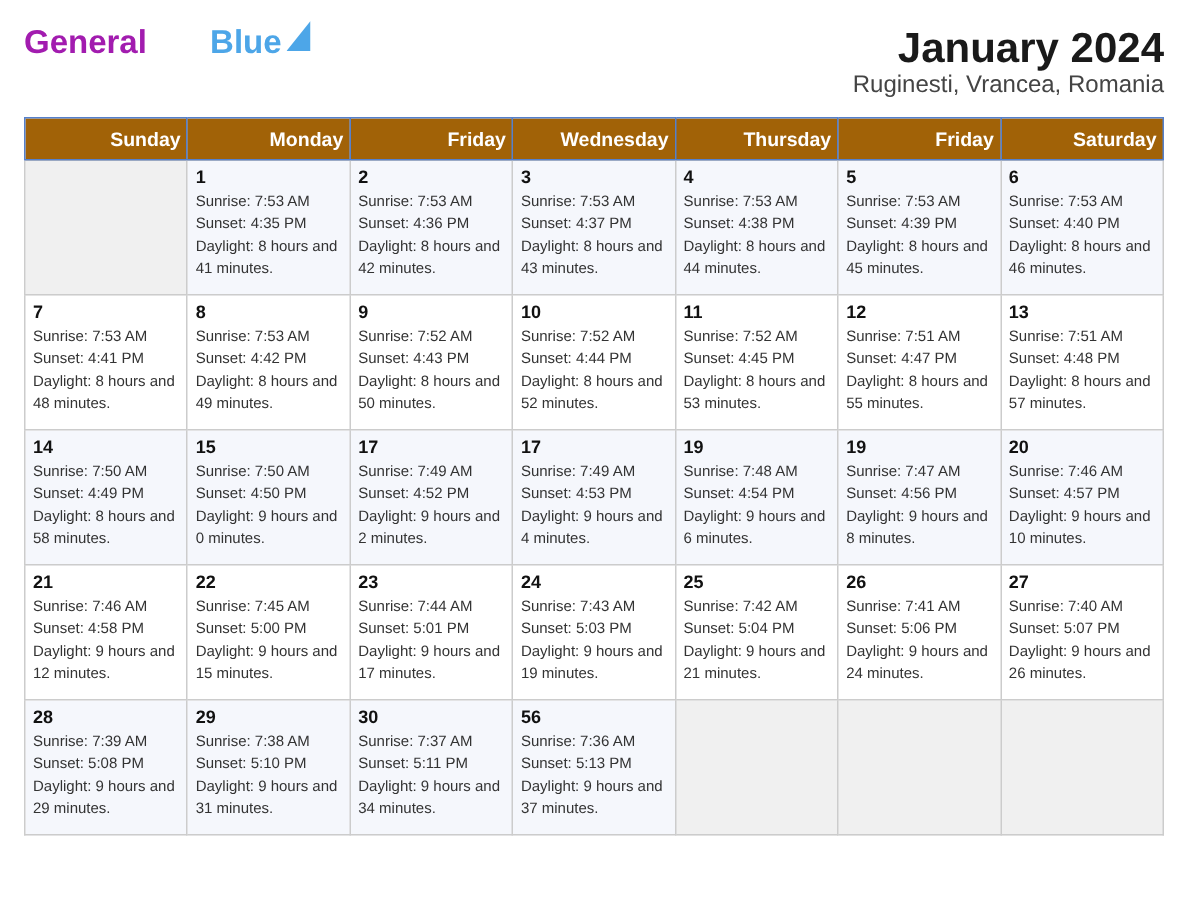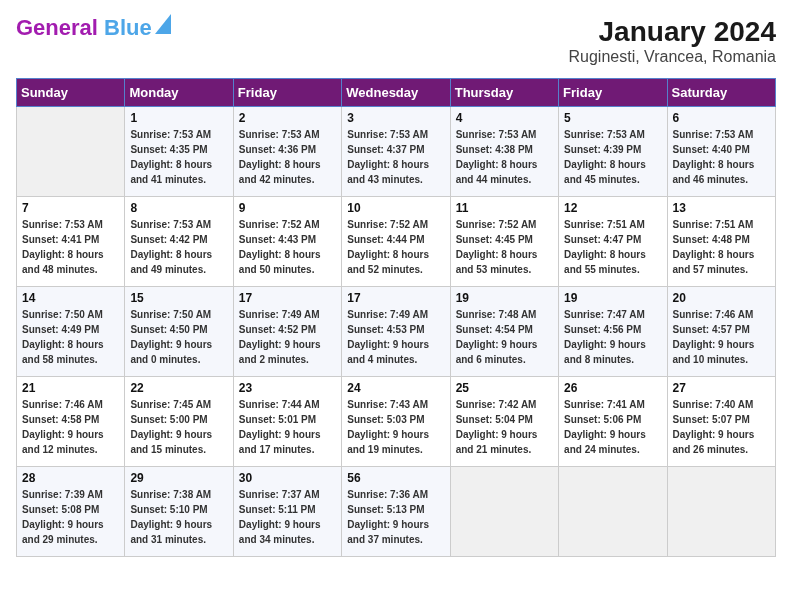--- a/index.html
+++ b/index.html
@@ -41,23 +41,23 @@
     .location {
       font-size: 16px;
       color: #444;
     }
     table {
       width: 100%;
       border-collapse: collapse;
       font-size: 11px;
     }
     thead tr th {
-      background-color: #701a75;
+      background-color: #a16207;
       color: #fff;
-      text-align: left;
+      text-align: right;
       padding: 6px 4px;
       font-size: 13px;
       font-weight: bold;
       border: 1px solid #5580cc;
     }
     tbody tr td {
       border: 1px solid #ccc;
       vertical-align: top;
       padding: 4px 5px;
       width: calc(100% / 7);
@@ -73,35 +73,34 @@
     .day-number {
       font-size: 12px;
       font-weight: bold;
       color: #111;
       margin-bottom: 2px;
     }
     .day-info {
       font-size: 10px;
       color: #333;
       line-height: 1.5;
-      font-weight: bold;
     }
     .empty-cell {
       background-color: #f0f0f0 !important;
     }
   </style>
 </head>
 <body>
 
 <div class="header">
   <div class="logo">
     <div style="display:flex; align-items:center;">
       <span class="logo-text">
         <span>General</span>
-        <span style="color:#4da6e8;">Blue</span>
+        <span style="color:#4da6e8;margin-left:36px;">Blue</span>
       </span>
       <span style="display:inline-block; margin-left:3px; margin-top:-4px;">
         <svg width="16" height="20" viewBox="0 0 16 20">
           <polygon points="0,20 16,20 16,0" fill="#4da6e8"></polygon>
         </svg>
       </span>
     </div>
   </div>
   <div class="title-block">
     <div class="month-year">January 2024</div>

